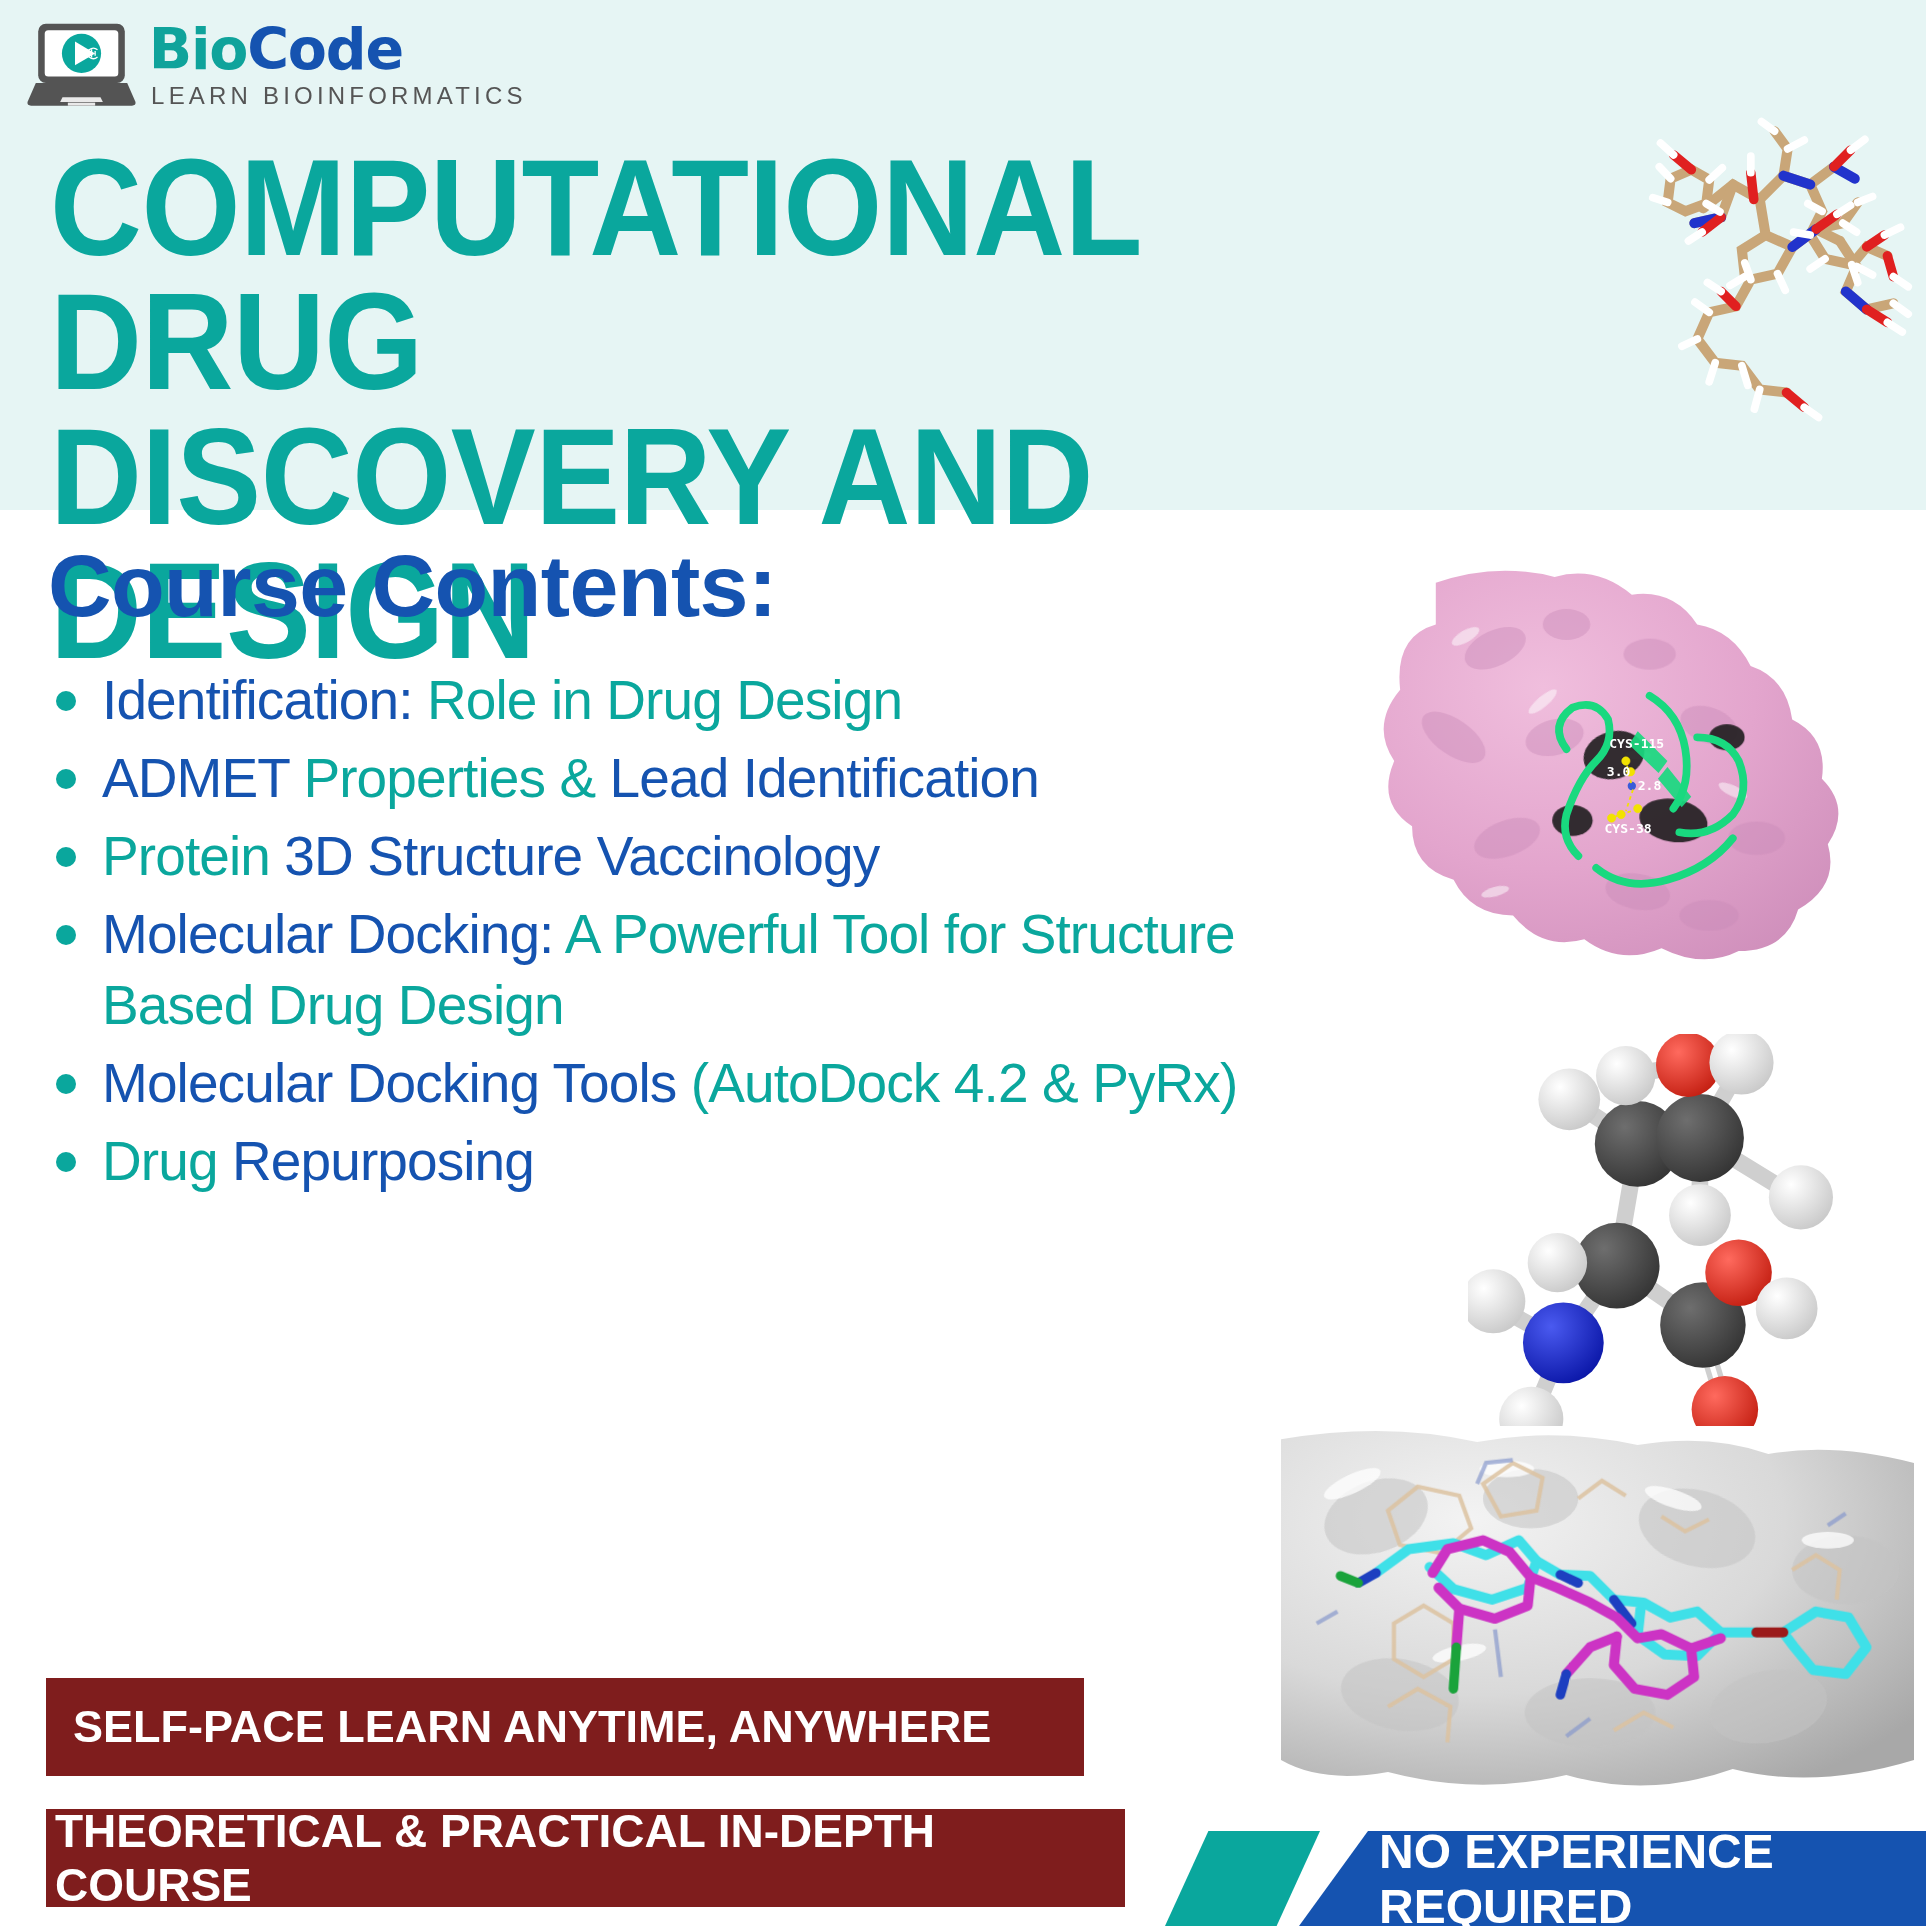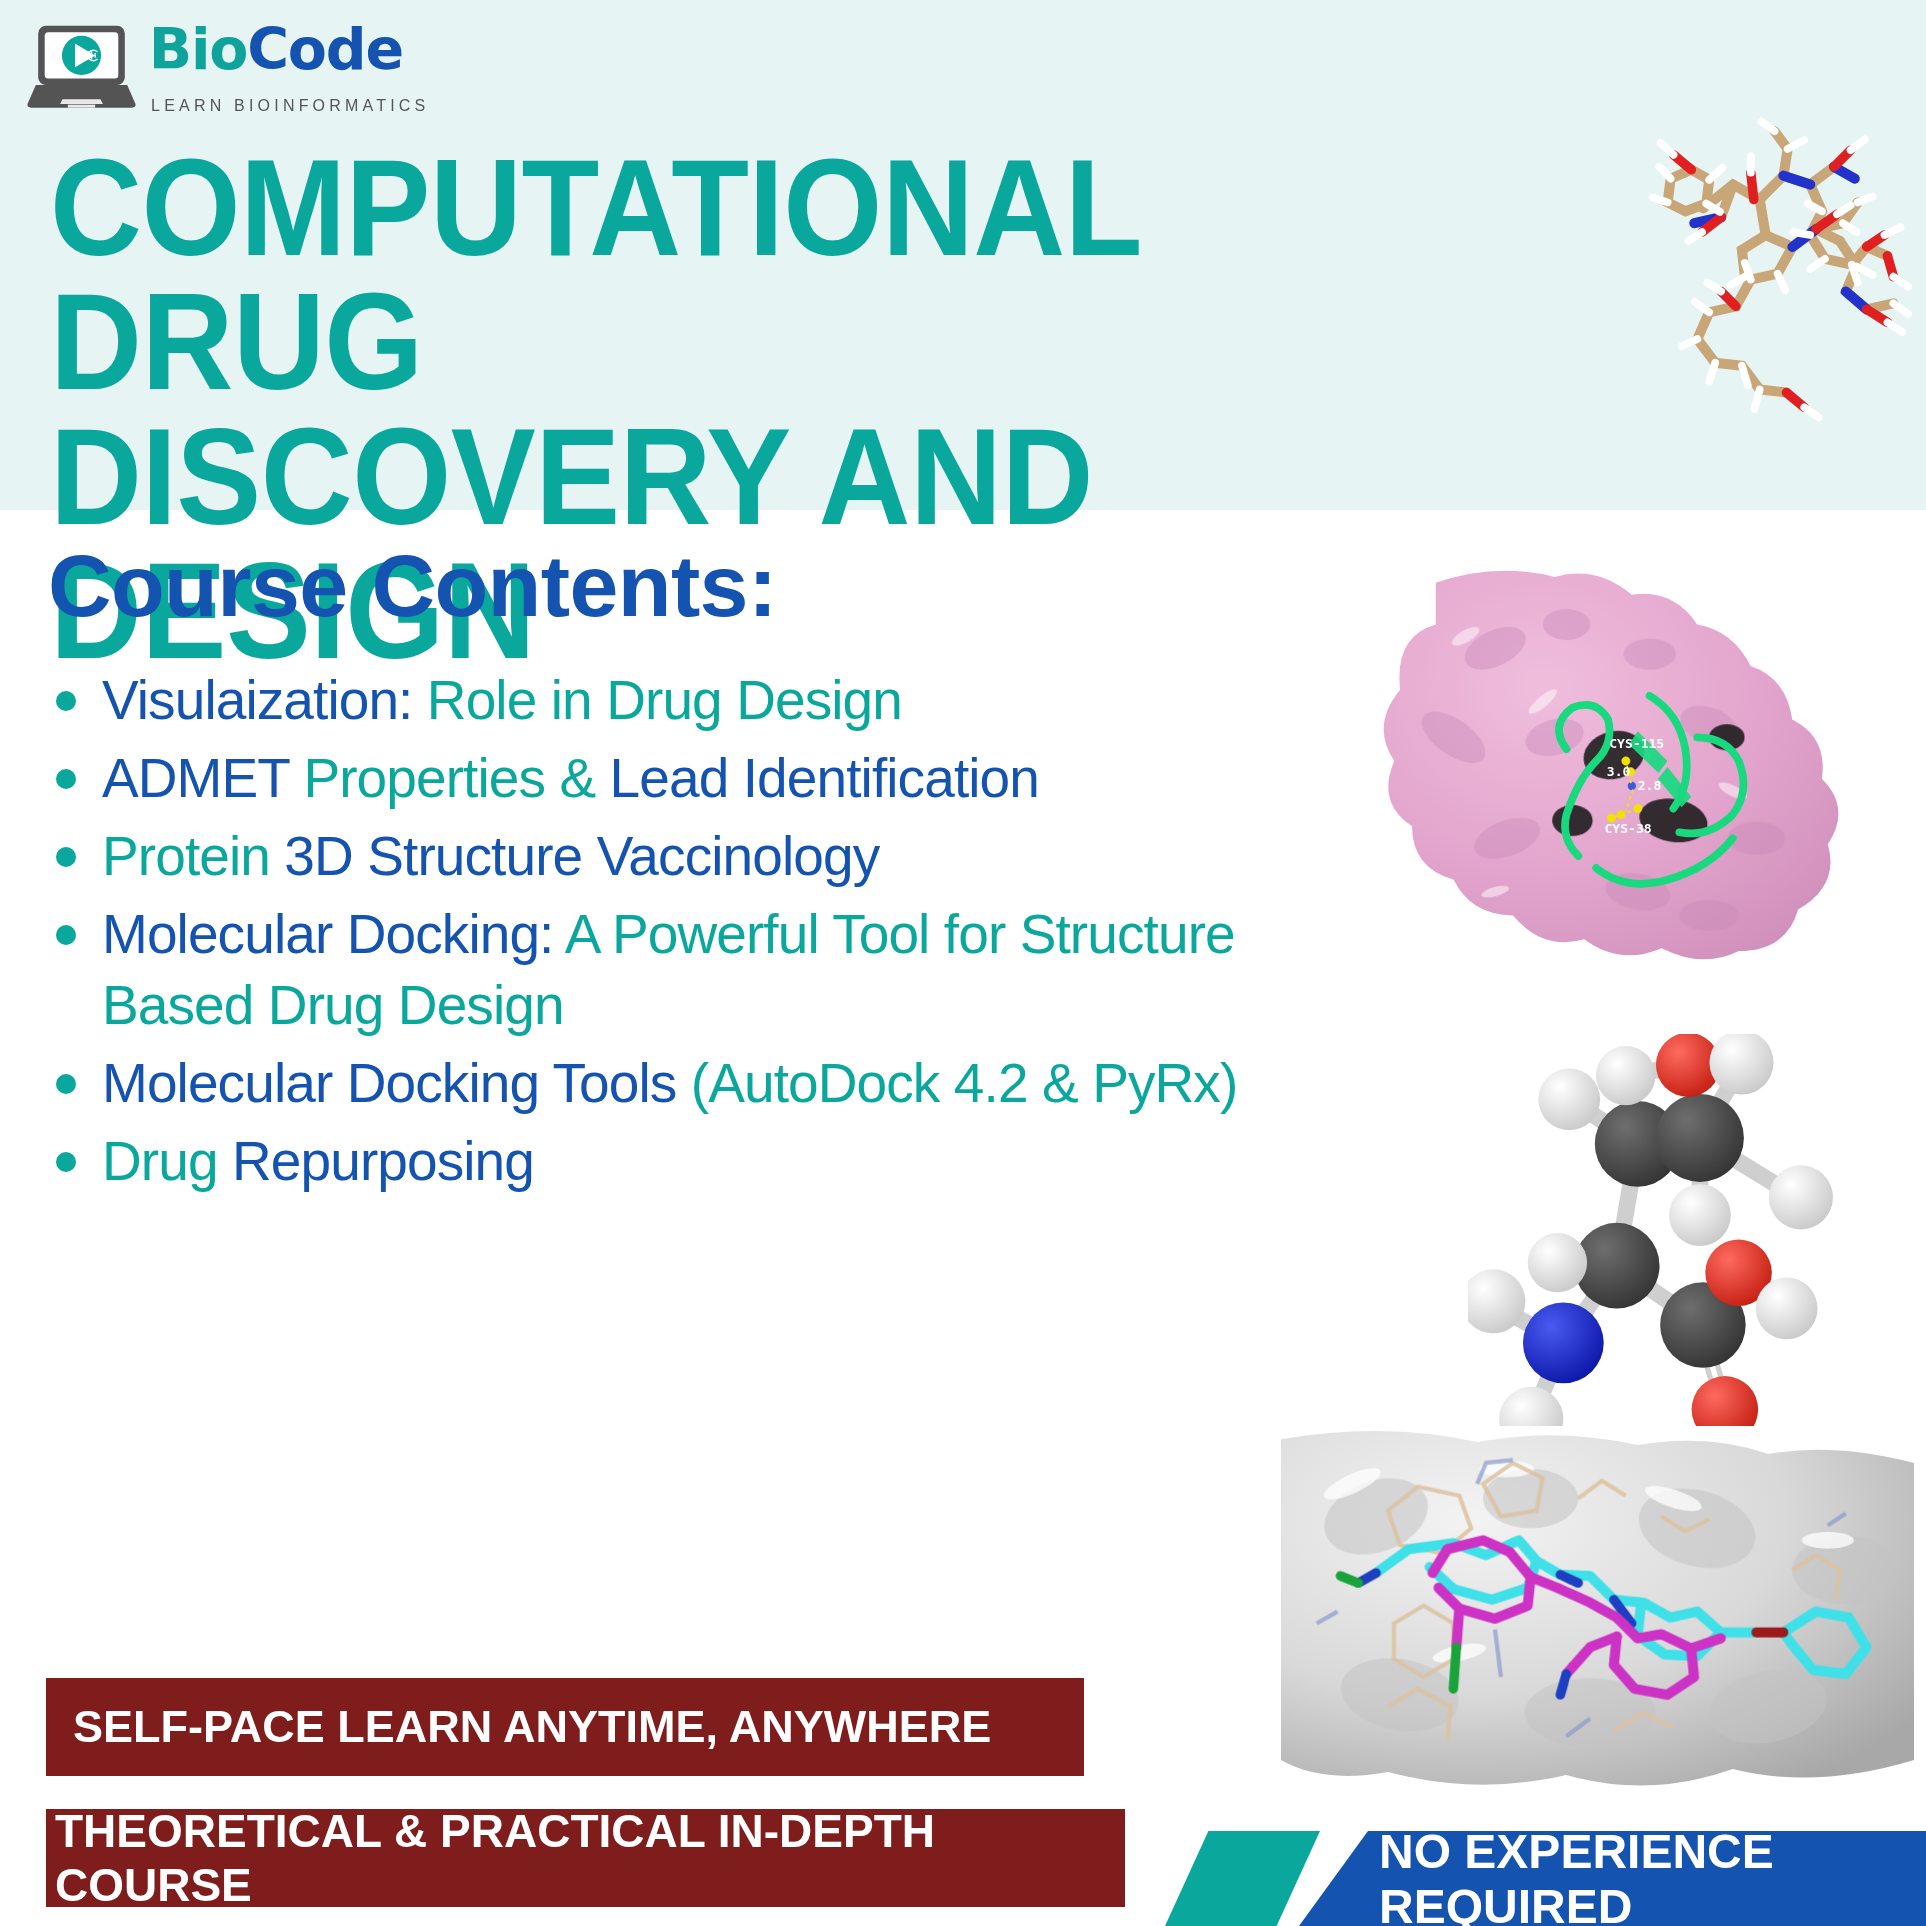--- a/index.html
+++ b/index.html
@@ -24,21 +24,21 @@
   .brand-title{
     font-family:"DejaVu Sans", sans-serif;
     font-weight:bold; font-size:57px; line-height:1;
     letter-spacing:-1.2px;
     white-space:nowrap;
   }
   .brand-title .t{color:#0fa39b;}
   .brand-title .b{color:#1553b0;}
   .brand-sub{
     font-family:"Liberation Sans", sans-serif;
-    font-size:16px; color:#555; letter-spacing:4.2px; margin-top:19px;
+    font-size:24px; color:#555; letter-spacing:4.2px; margin-top:4px;
     margin-left:2.4px;
   }
   .poster-title{
     position:absolute; left:50px; top:141px; width:1569px;
     color:#0aa79d;
     font-family:"Liberation Sans Narrow","Liberation Sans", sans-serif;
     font-weight:bold;
     font-size:137px;
     line-height:0.98;
     letter-spacing:-0.6px;
@@ -232,21 +232,21 @@
             <path d="M440 320 L465 338"></path>
         </g>
       </g>
     </svg>
   </div>
 </div>
 
 <div class="course-heading">Course Contents:</div>
 
 <ul class="contents-list">
-  <li><span class="b">Visulaization: </span><span class="t">Role in Drug Design</span></li>
+  <li><span class="b">Identification: </span><span class="t">Role in Drug Design</span></li>
   <li><span class="b">ADMET </span><span class="t">Properties &amp; </span><span class="b">Lead Identification</span></li>
   <li><span class="t">Protein </span><span class="b">3D Structure Vaccinology</span></li>
   <li><span class="b">Molecular Docking: </span><span class="t">A Powerful Tool for Structure Based Drug Design</span></li>
   <li><span class="b">Molecular Docking Tools </span><span class="t">(AutoDock 4.2 &amp; PyRx)</span></li>
   <li><span class="t">Drug </span><span class="b">Repurposing</span></li>
 </ul>
 
 <div class="banner banner-selfpace">SELF-PACE LEARN ANYTIME, ANYWHERE</div>
 <div class="banner banner-theory">THEORETICAL &amp; PRACTICAL IN-DEPTH COURSE</div>
 

